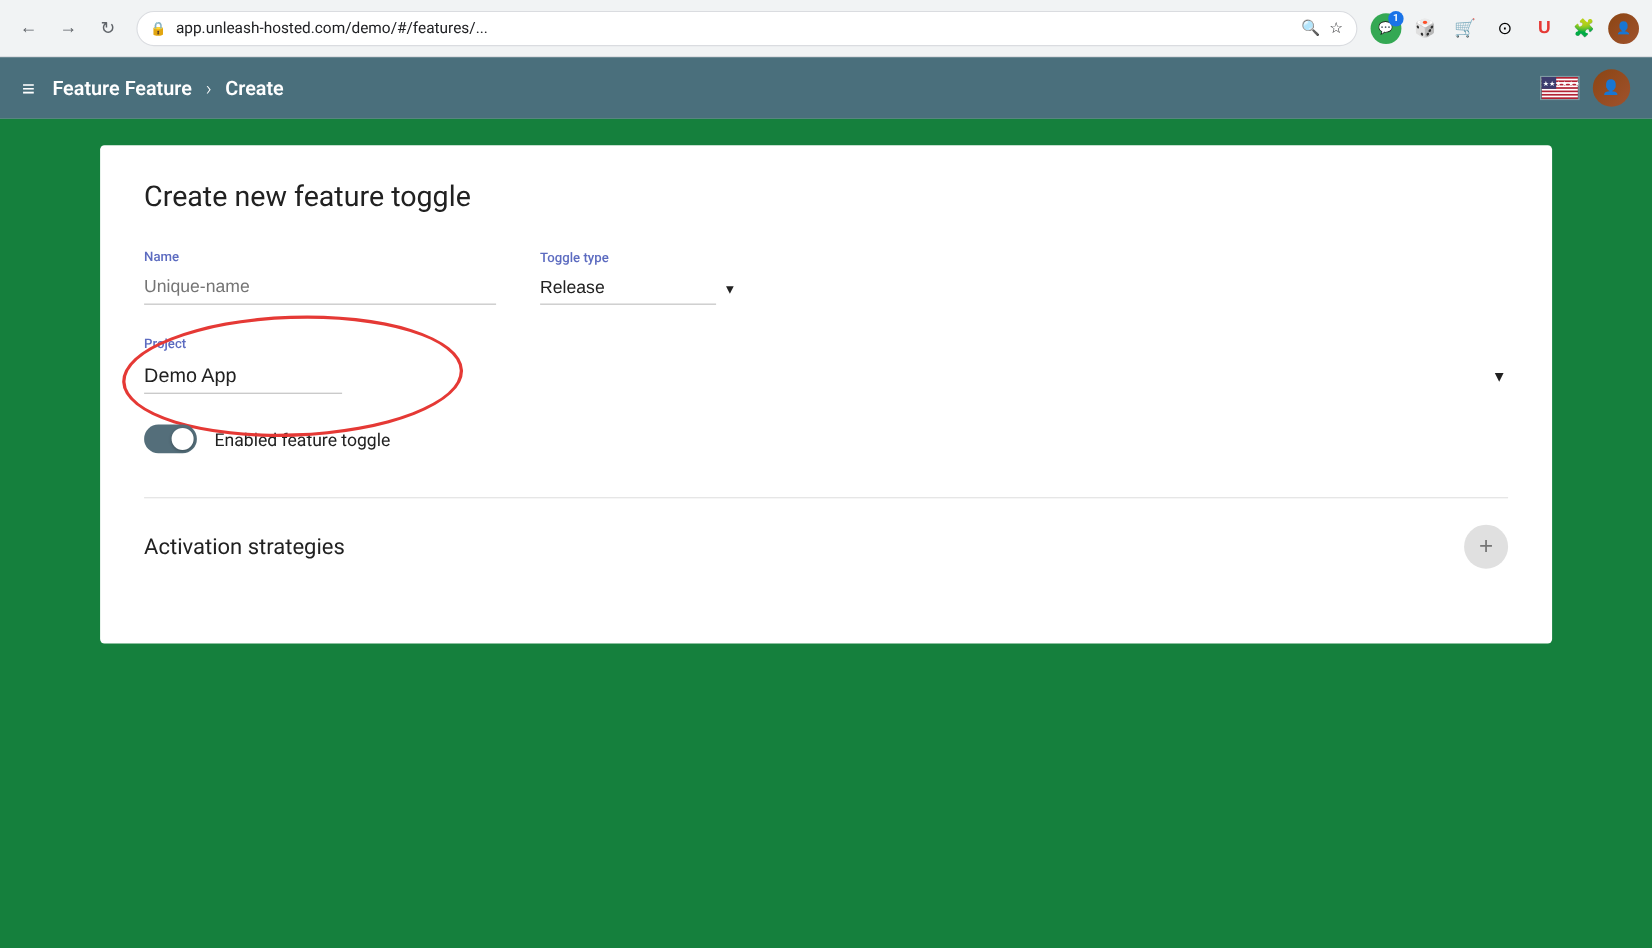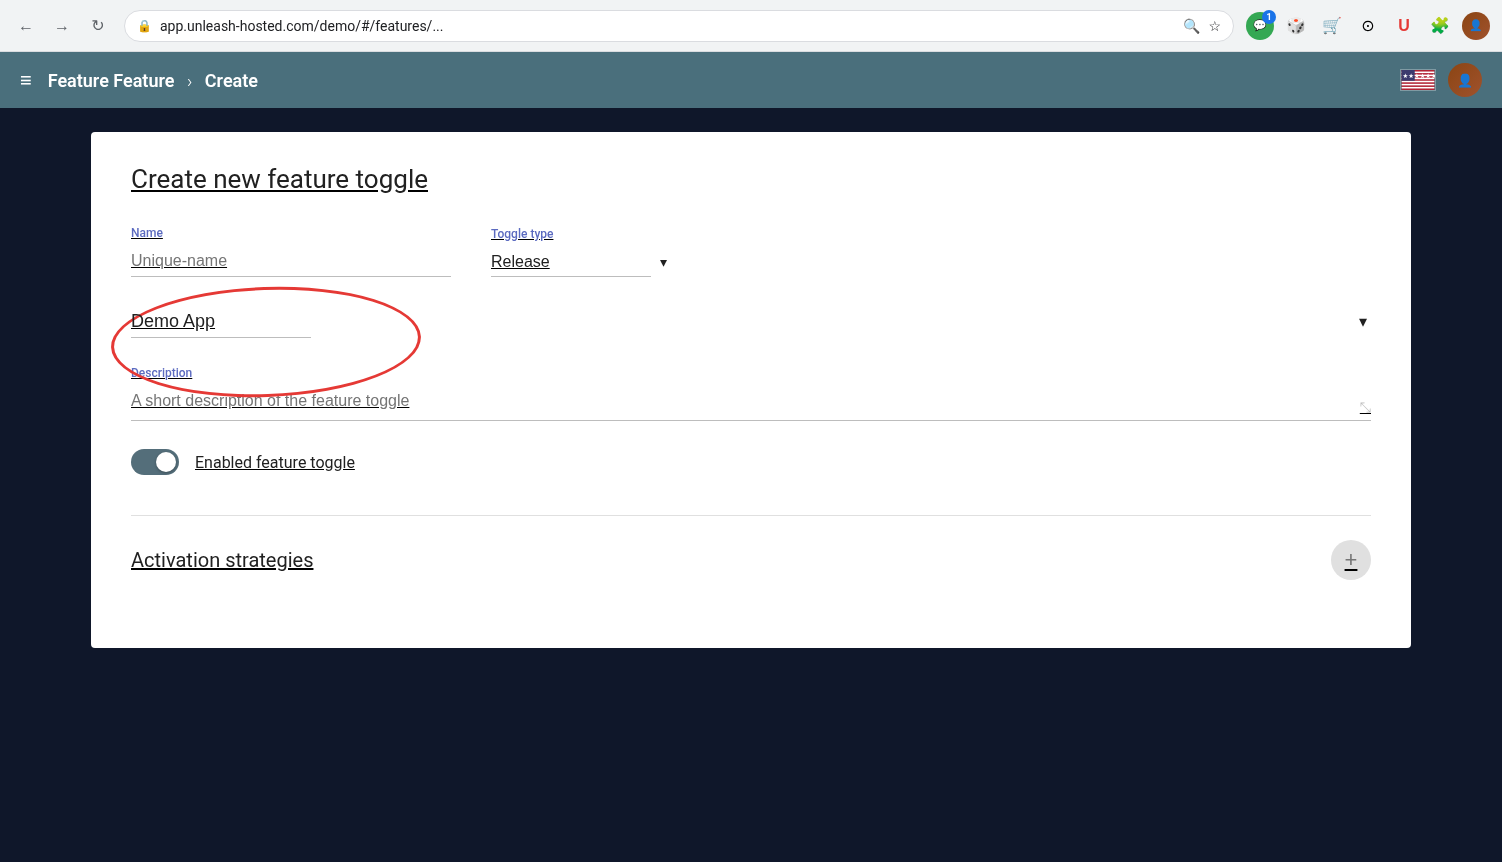--- a/index.html
+++ b/index.html
@@ -50,23 +50,22 @@
     }
     .header-left { display: flex; align-items: center; gap: 16px; }
     .menu-icon { font-size: 20px; cursor: pointer; }
     .breadcrumb { font-size: 18px; font-weight: 600; }
     .breadcrumb .separator { margin: 0 8px; font-weight: 300; }
     .header-right { display: flex; align-items: center; gap: 12px; }
 
     
     .main-content {
       padding: 24px;
-      background: #0f172a;
+      background: #15803d;
       min-height: calc(862px - 52px - 56px);
-      text-decoration: underline;
     }
     .form-card {
       background: white;
       border-radius: 4px;
       padding: 32px 40px;
       max-width: 1320px;
       margin: 0 auto;
     }
     .page-title {
       font-size: 26px;
@@ -303,37 +302,31 @@
           <span class="select-chevron">▾</span>
         </div>
       </div>
     </div>
 
     <div class="project-section">
 
       <div class="project-oval-annotation"></div>
 
       <div class="form-group">
+        <label class="field-label">Project</label>
         <div class="select-wrapper">
           <select class="field-select" style="font-size: 18px; color: #212121; min-width: 180px;">
             <option>Demo App</option>
             <option>Default</option>
           </select>
           <span class="select-chevron" style="font-size:16px;">▾</span>
         </div>
       </div>
     </div>
 
-    <div class="description-group">
-      <label class="field-label">Description</label>
-      <div class="description-row">
-        <input type="text" style="flex: 1 1 0%; border: none; font-size: 16px; color: rgb(158, 158, 158); outline: none; background: transparent; padding: 6px 0px;" placeholder="A short description of the feature toggle">
-        <span class="resize-handle">⤡</span>
-      </div>
-    </div>
 
     <div class="toggle-section">
       <label class="toggle-switch">
         <input type="checkbox" checked="" style="">
         <div class="toggle-track">
           <div class="toggle-thumb"></div>
         </div>
       </label>
       <span class="toggle-label">Enabled feature toggle</span>
     </div>

